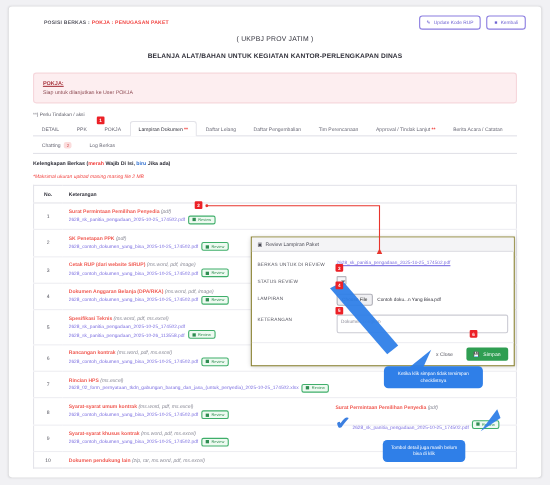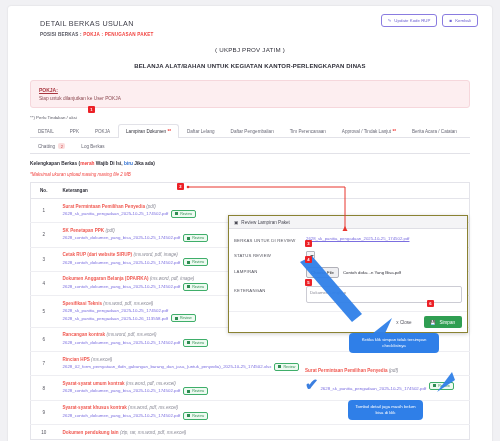--- a/index.html
+++ b/index.html
@@ -213,21 +213,20 @@
       <button class="btn-out">
         <span>✎</span>
         <span>Update Kode RUP</span>
       </button>
       <button class="btn-out">
         <span>■</span>
         <span>Kembali</span>
       </button>
     </div>
 
-    <div class="hdr-title">DETAIL BERKAS USULAN</div>
     <div class="hdr-pos">
       <span>POSISI BERKAS :</span>
       <span class="red">POKJA : PENUGASAN PAKET</span>
     </div>
 
     <div class="hdr-sub1">( UKPBJ PROV JATIM )</div>
     <div class="hdr-sub2">BELANJA ALAT/BAHAN UNTUK KEGIATAN KANTOR-PERLENGKAPAN DINAS</div>
 
     <div class="alert">
       <div class="alert-t">POKJA:</div>

